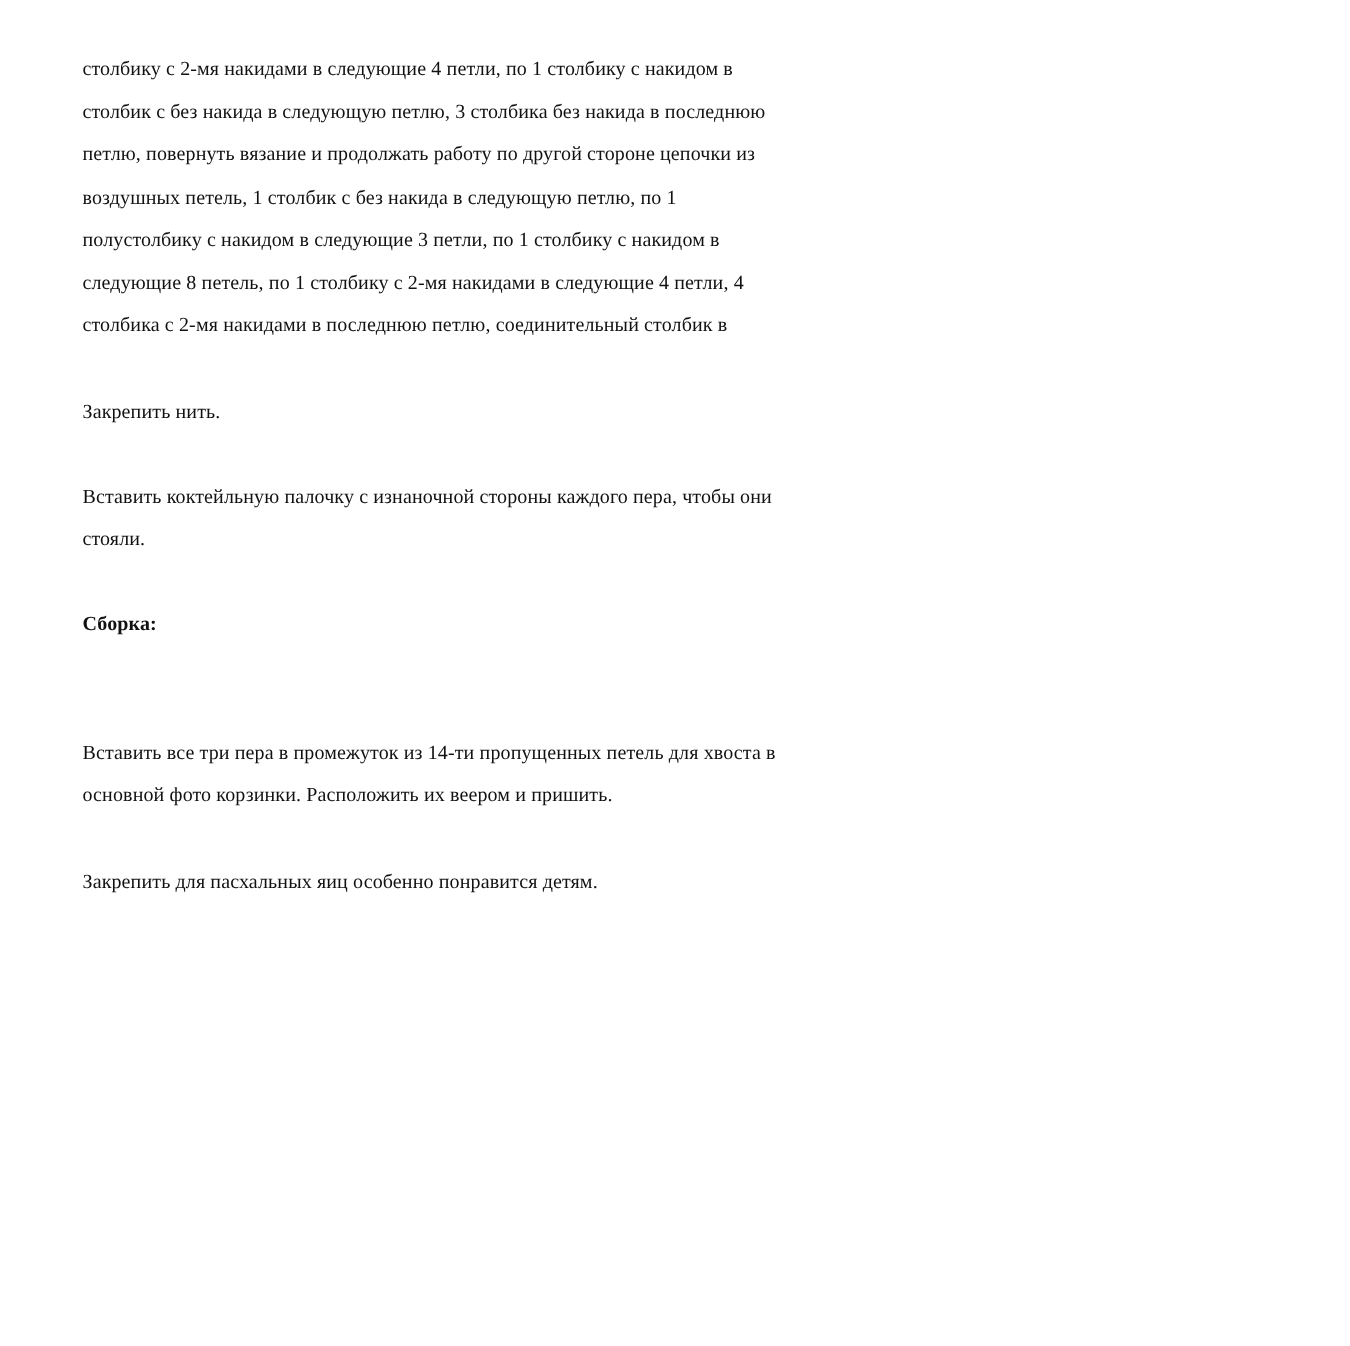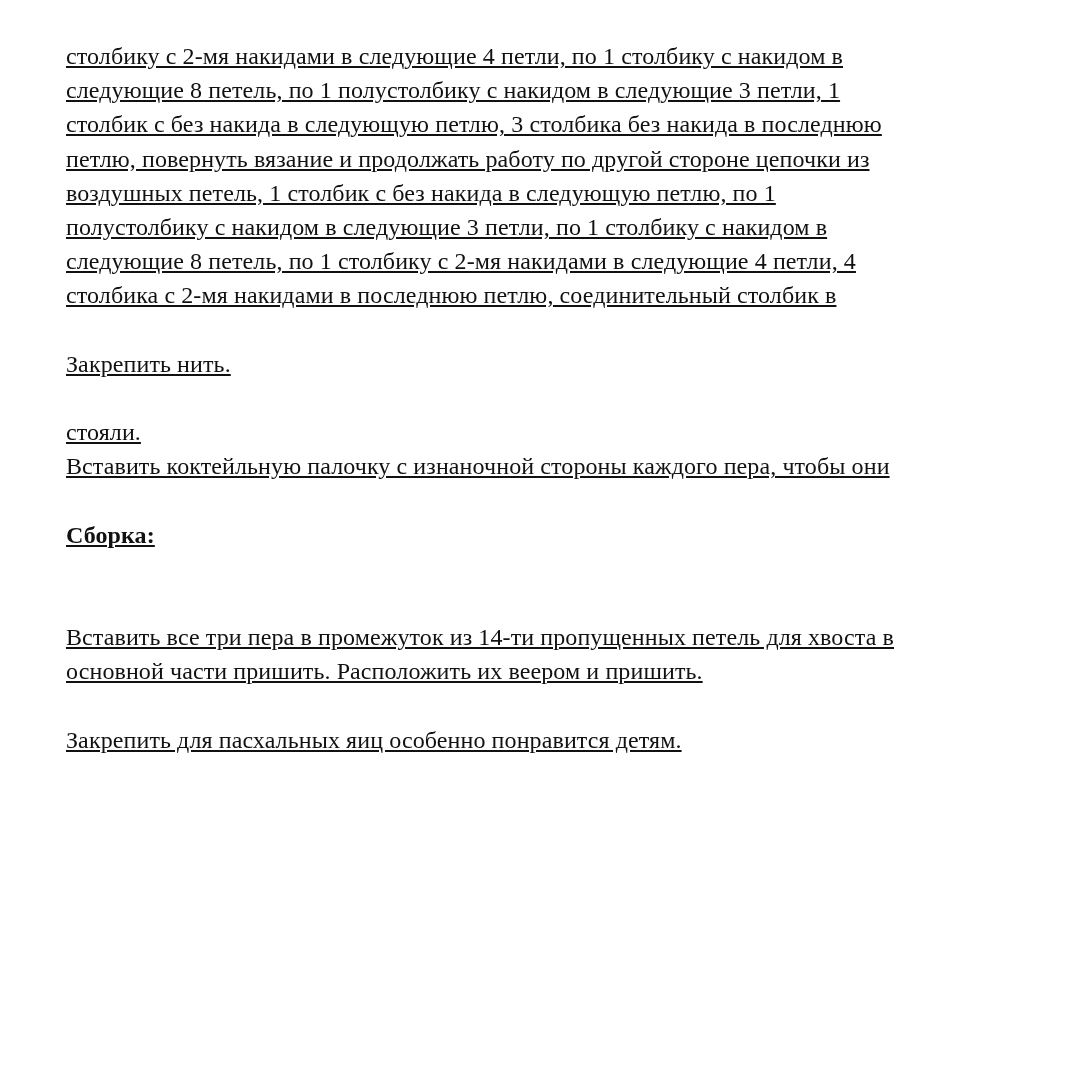--- a/index.html
+++ b/index.html
@@ -15,77 +15,75 @@
       font-family: "Liberation Serif", "DejaVu Serif", serif;
       color: #111111;
     }
     .page {
       position: absolute;
       left: 66px;
       top: 39px;
       width: 960px;
     }
     .line {
-      font-size: 24px;
+      font-size: 16px;
       line-height: 34.2px;
       height: 34.2px;
       white-space: nowrap;
       letter-spacing: 0.1px;
-      text-decoration: underline;
     }
     .blank {
       height: 34.2px;
     }
     .bold {
       font-weight: bold;
     }
   </style>
 </head>
 <body>
 
 <div class="page">
 
   <div>
     <div class="line">столбику с 2-мя накидами в следующие 4 петли, по 1 столбику с накидом в</div>
-    <div class="line">следующие 8 петель, по 1 полустолбику с накидом в следующие 3 петли, 1</div>
     <div class="line">столбик с без накида в следующую петлю, 3 столбика без накида в последнюю</div>
     <div class="line">петлю, повернуть вязание и продолжать работу по другой стороне цепочки из</div>
     <div class="line">воздушных петель, 1 столбик с без накида в следующую петлю, по 1</div>
     <div class="line">полустолбику с накидом в следующие 3 петли, по 1 столбику с накидом в</div>
     <div class="line">следующие 8 петель, по 1 столбику с 2-мя накидами в следующие 4 петли, 4</div>
     <div class="line">столбика с 2-мя накидами в последнюю петлю, соединительный столбик в</div>
   </div>
 
   <div class="blank"></div>
 
   <div>
     <div class="line">Закрепить нить.</div>
   </div>
 
   <div class="blank"></div>
 
   <div>
+    <div class="line">Вставить коктейльную палочку с изнаночной стороны каждого пера, чтобы они</div>
     <div class="line">стояли.</div>
-    <div class="line">Вставить коктейльную палочку с изнаночной стороны каждого пера, чтобы они</div>
   </div>
 
   <div class="blank"></div>
 
   <div class="line bold">Сборка:</div>
 
   <div class="blank"></div>
 
   <div>
   </div>
 
   <div class="blank"></div>
 
   <div>
     <div class="line">Вставить все три пера в промежуток из 14-ти пропущенных петель для хвоста в</div>
-    <div class="line">основной части пришить. Расположить их веером и пришить.</div>
+    <div class="line">основной фото корзинки. Расположить их веером и пришить.</div>
   </div>
 
   <div class="blank"></div>
 
   <div>
     <div class="line">Закрепить для пасхальных яиц особенно понравится детям.</div>
   </div>
 
 </div>
 

